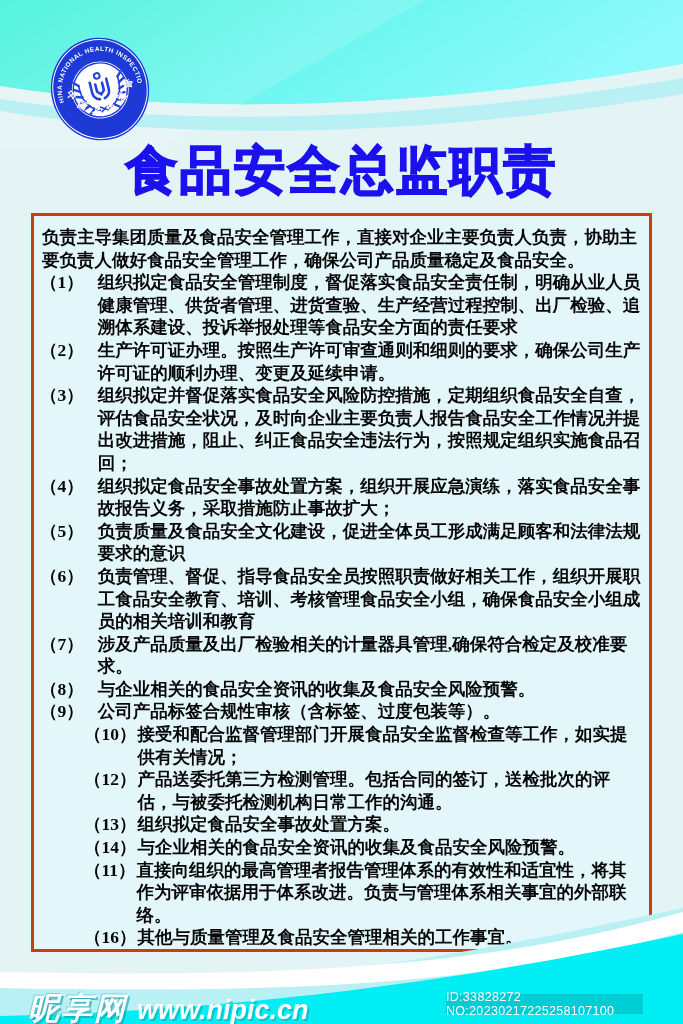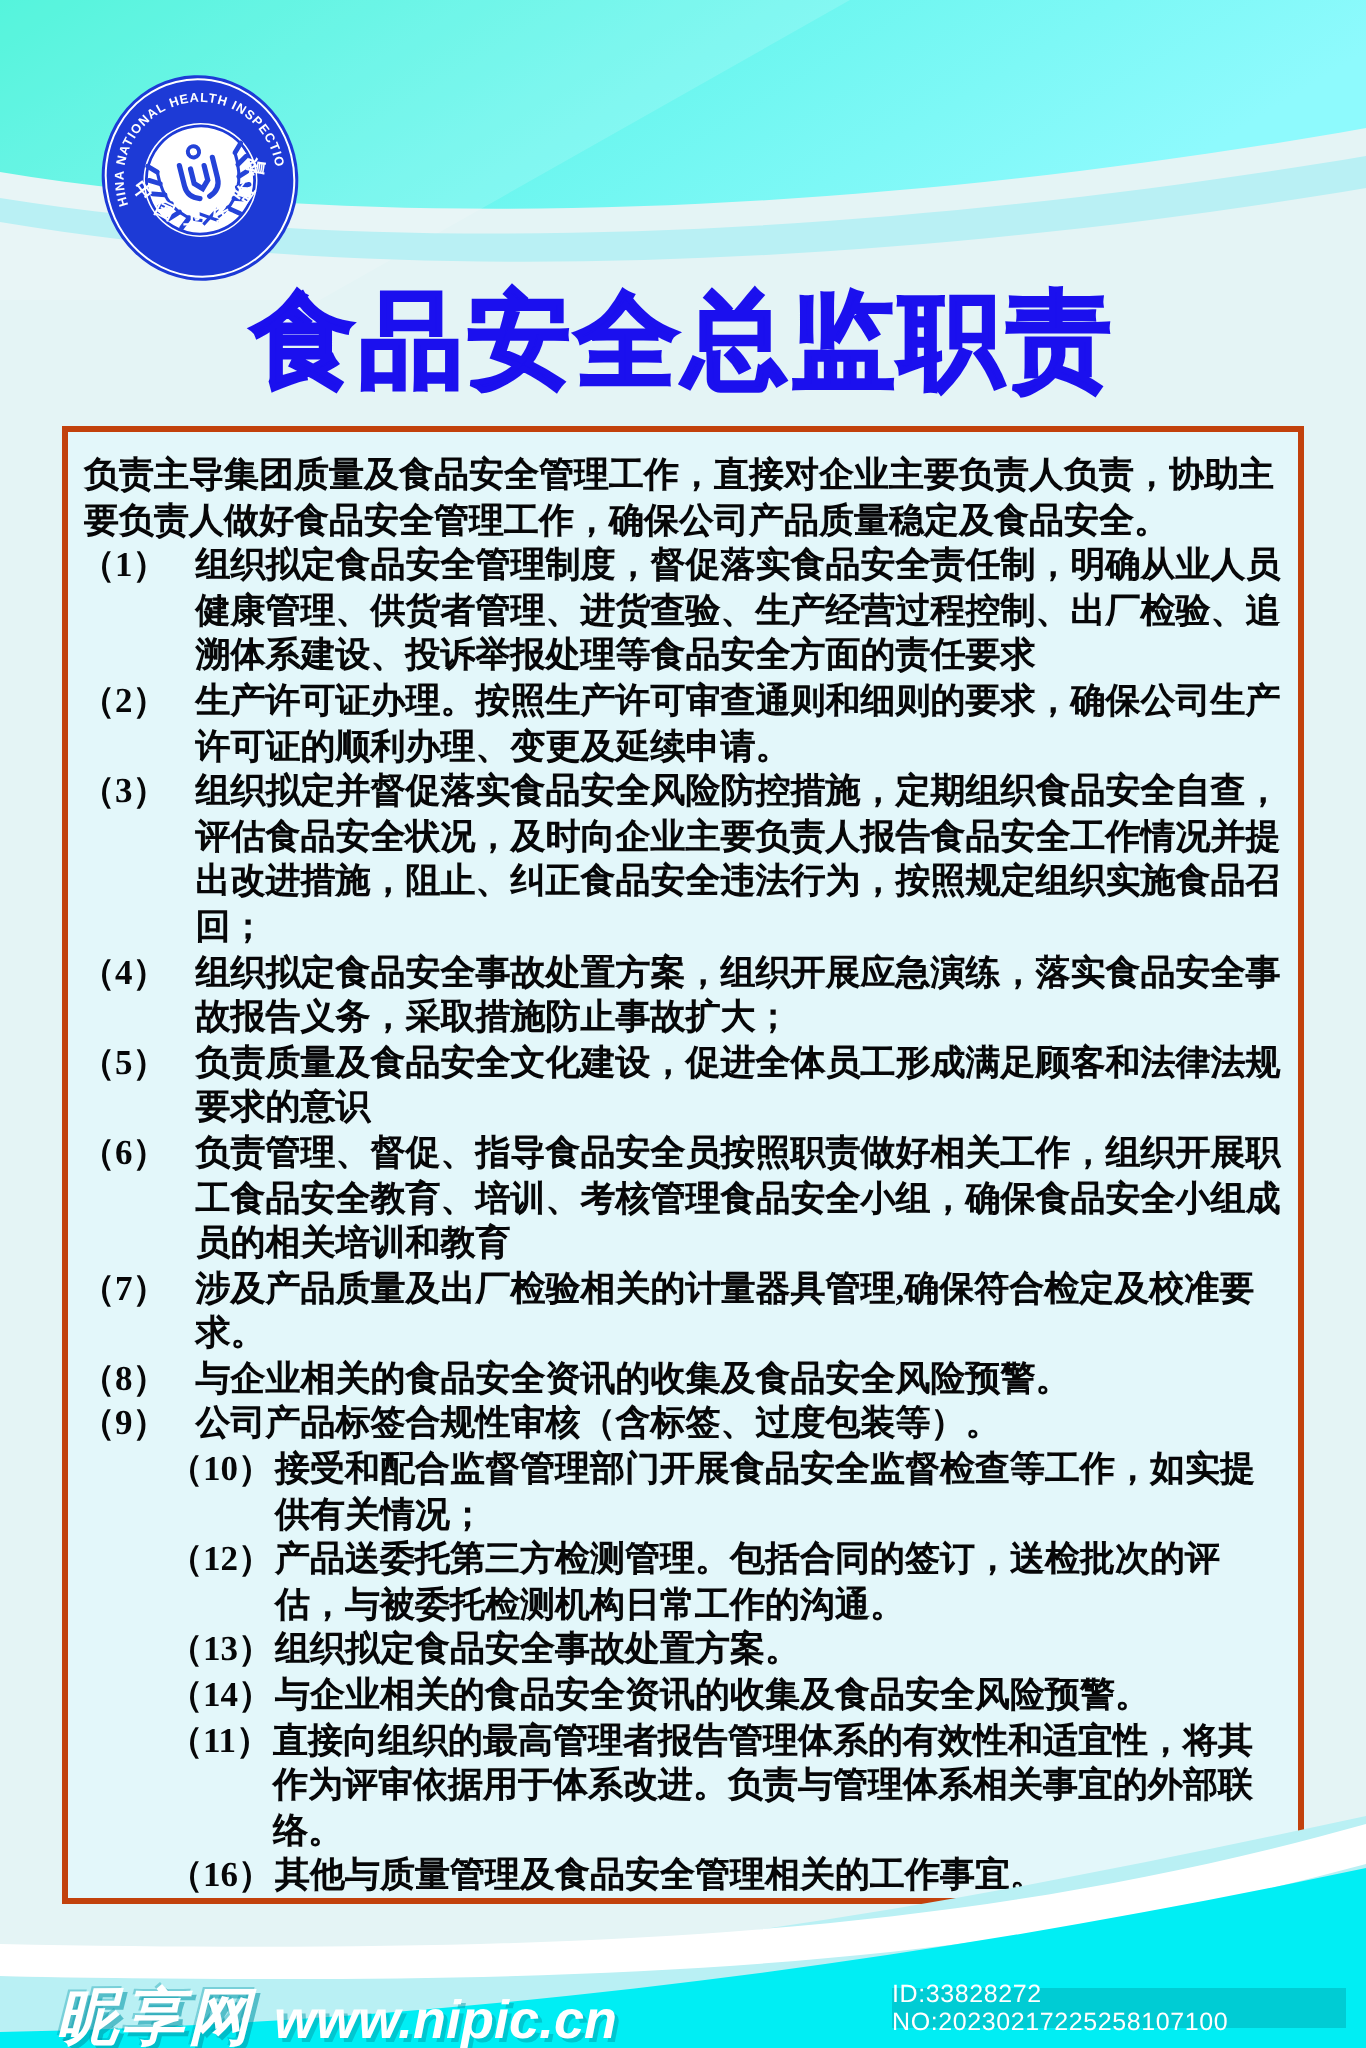--- a/index.html
+++ b/index.html
@@ -40,21 +40,21 @@
   }
   .wm-cn{
     font-size:31px; letter-spacing:2px;
     text-shadow:2px 2px 0 rgba(0,150,165,.55), -1px -1px 0 rgba(0,150,165,.35);
   }
   .wm-url{
     margin-left:10px; font-size:27px;
     text-shadow:2px 2px 0 rgba(0,150,165,.45);
   }
   .id-badge{
-    position:absolute; left:446px; top:994px; width:227px; height:20px;
+    position:absolute; left:446px; top:994px; width:197px; height:20px;
     background:rgba(0,150,160,.38); color:#ffffff; font-size:12.5px;
     display:flex; align-items:center; justify-content:center;
     letter-spacing:.3px;
   }
 </style>
 </head>
 <body>
 
 <div class="poster">
 

